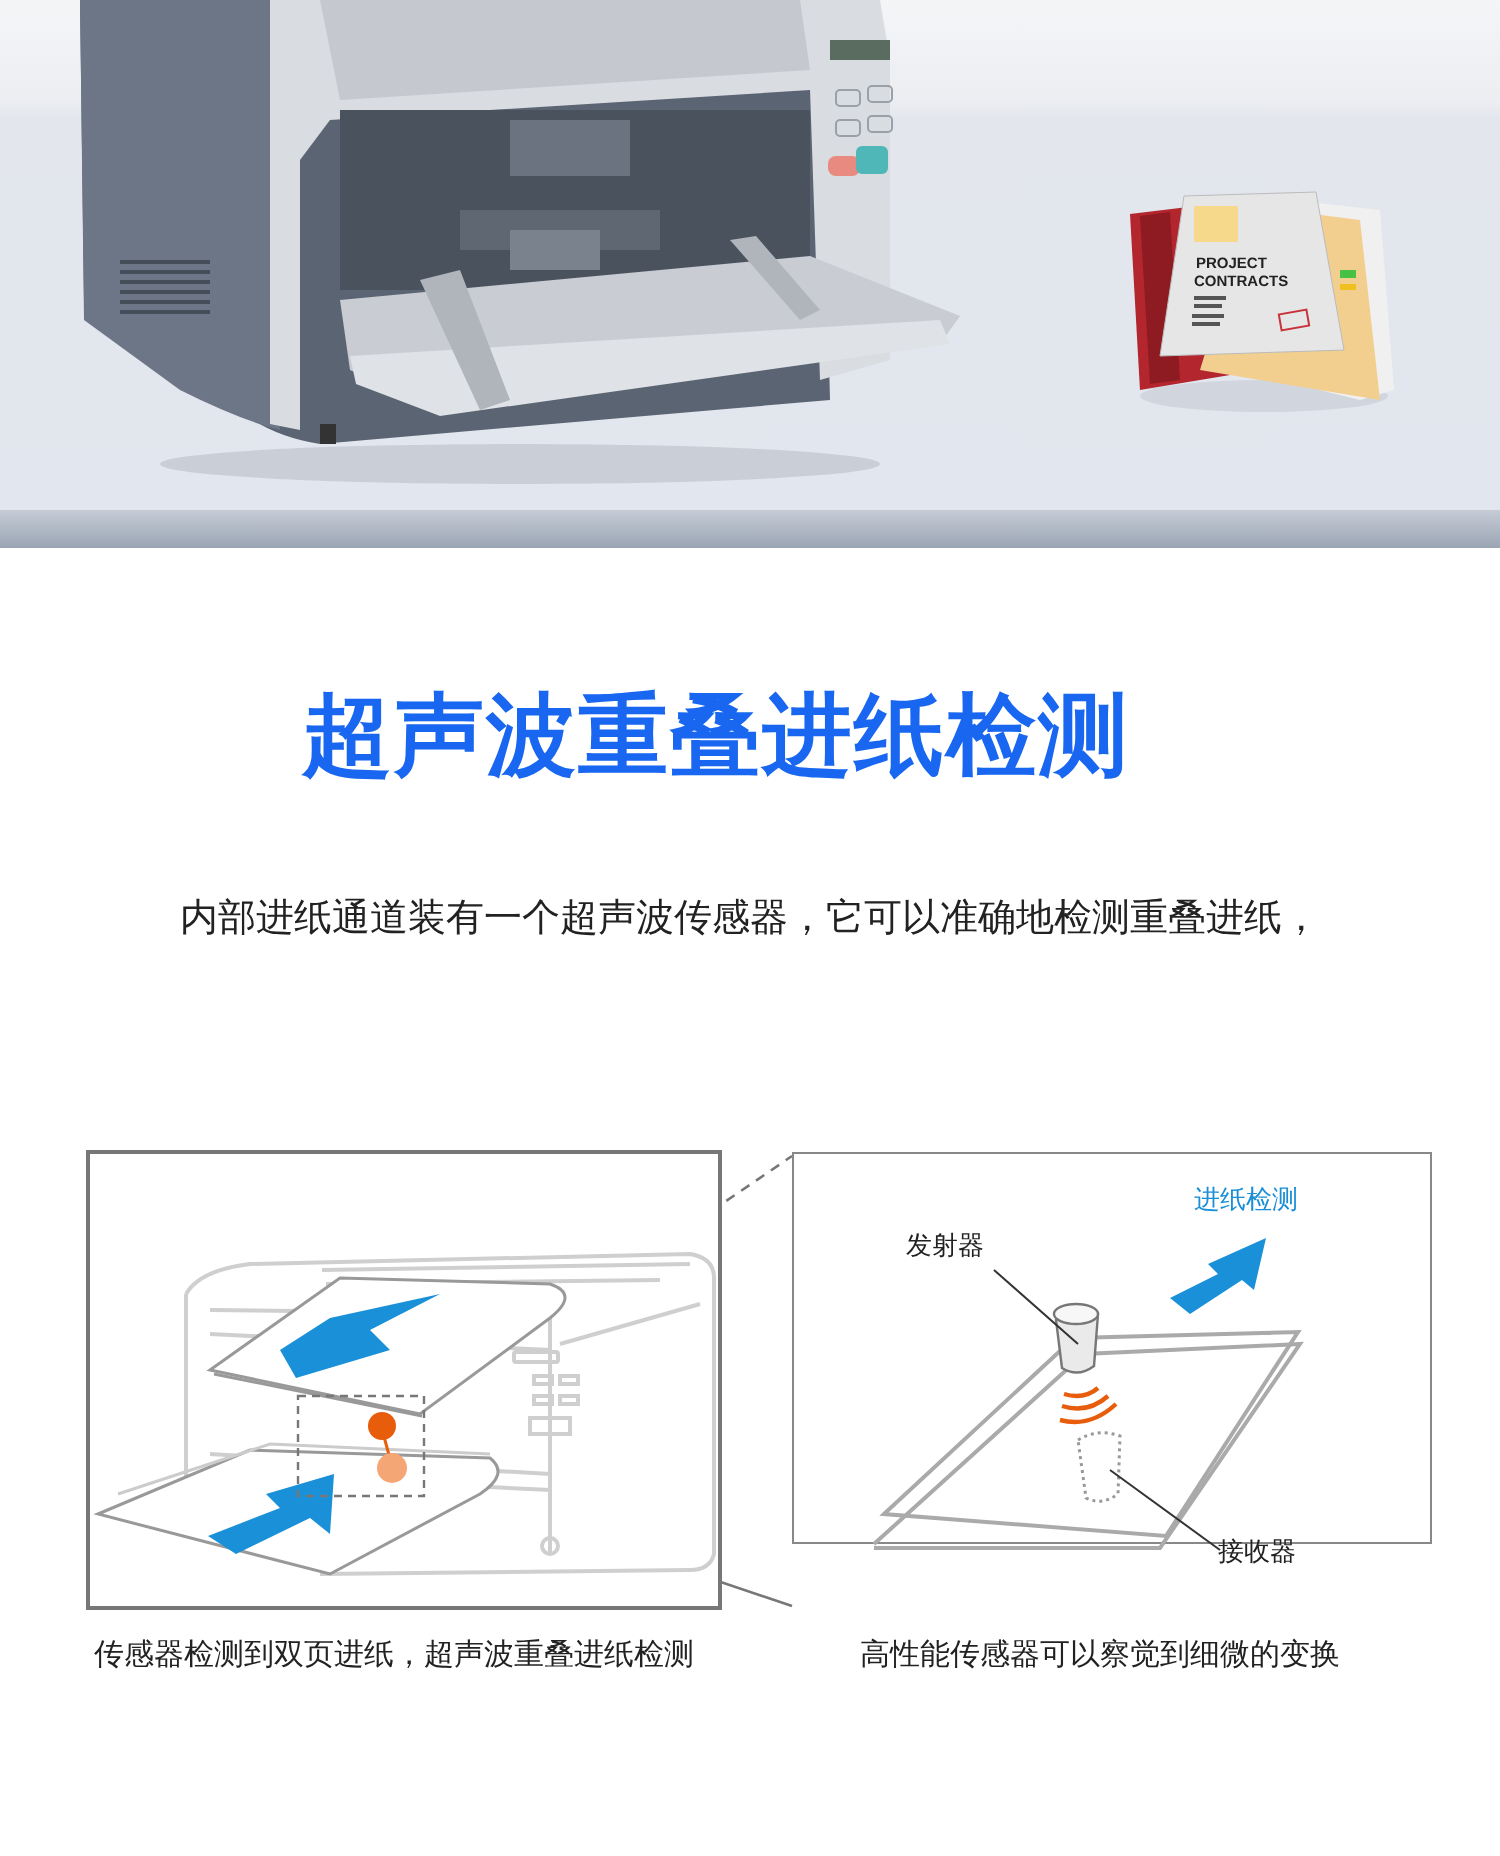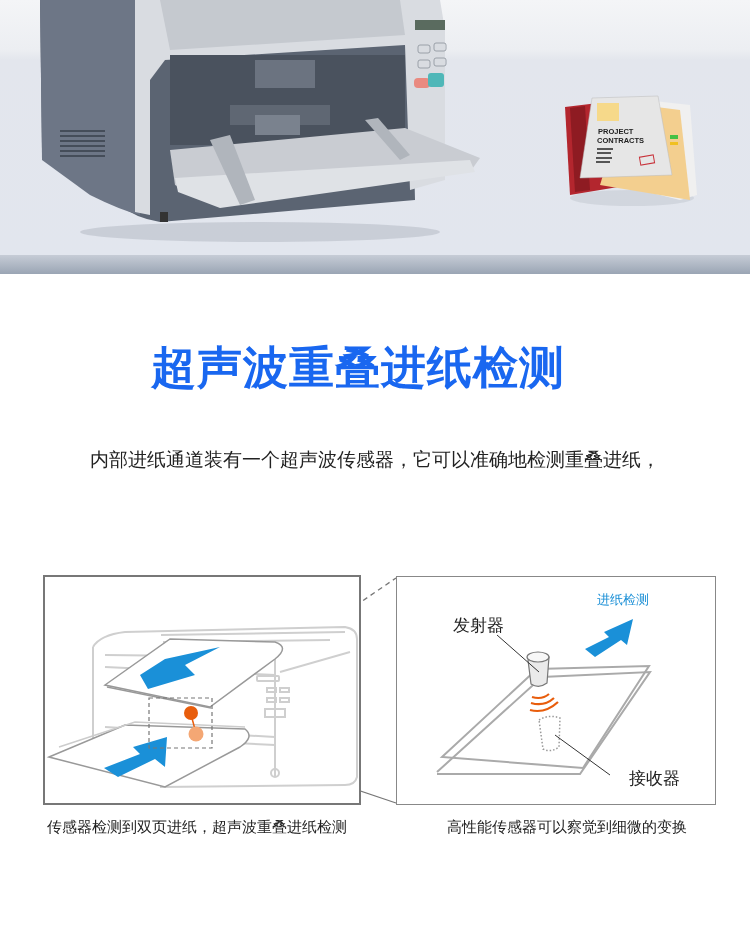--- a/index.html
+++ b/index.html
@@ -4,25 +4,25 @@
 <style>
   html,body{margin:0;padding:0;background:#fff;}
   body{width:750px;height:928px;position:relative;overflow:hidden;font-family:"DejaVu Sans","Liberation Sans",sans-serif;}
   .hero{position:absolute;left:0;top:0;width:750px;height:274px;background:linear-gradient(#f4f5f7 0,#eceef2 50px,#e3e6ed 60px,#e2e6ee 255px);overflow:hidden;padding-left:30px;}
   .hero-band{position:absolute;left:0;top:255px;width:750px;height:19px;background:linear-gradient(#c6ccd6,#9aa5b4);}
   .hero svg{position:absolute;left:0;top:0;}
   .title{position:absolute;left:0;top:338px;width:716px;text-align:center;font-size:45px;font-weight:bold;color:#1967f0;letter-spacing:1px;line-height:60px;}
   .desc{position:absolute;left:0;top:423px;width:750px;text-align:center;font-size:19px;color:#222;line-height:32px;margin-top:20px;}
   .panel{position:absolute;border:2px solid #777;background:#fff;box-sizing:border-box;}
   .panel-left{left:43px;top:575px;width:318px;height:230px;}
-  .panel-right{left:396px;top:576px;width:320px;height:229px;border-color:#888;border-width:1.5px;}
+  .panel-right{left:396px;top:576px;width:320px;height:196px;border-color:#888;border-width:1.5px;}
   .caption{position:absolute;top:818px;font-size:15px;color:#222;}
   .cap-left{left:47px;}
-  .cap-right{left:447px;}
-  .lbl{position:absolute;font-size:17px;color:#222;}
+  .cap-right{left:430px;}
+  .lbl{position:absolute;font-size:13px;color:#222;}
   .lbl-blue{color:#1a8fd6;font-size:13px;}
 </style>
 </head>
 <body>
 
 <div class="hero">
   <svg width="750" height="274" viewBox="0 0 750 274">
 
     <ellipse cx="260" cy="232" rx="180" ry="10" fill="#b9bec8" opacity="0.6"></ellipse>
 
@@ -148,17 +148,17 @@
       <path d="M133 133 Q148 137 161 125"></path>
     </g>
 
     <path d="M142 143 Q152 137 163 141 L162 170 Q154 176 146 172 Z" fill="none" stroke="#999" stroke-width="1.5" stroke-dasharray="1.5,2"></path>
 
     <line x1="100" y1="58" x2="142" y2="95" stroke="#333" stroke-width="1"></line>
     <line x1="158" y1="158" x2="213" y2="198" stroke="#333" stroke-width="1"></line>
   </svg>
   <div class="lbl lbl-blue" style="left:200px;top:14px;">进纸检测</div>
   <div class="lbl" style="left:56px;top:37px;">发射器</div>
-  <div class="lbl" style="left:232px;top:190px;">接收器</div>
+  <div class="lbl" style="left:212px;top:190px;">接收器</div>
 </div>
 
 <div class="caption cap-left">传感器检测到双页进纸，超声波重叠进纸检测</div>
 <div class="caption cap-right">高性能传感器可以察觉到细微的变换</div>
 
 </body></html>

